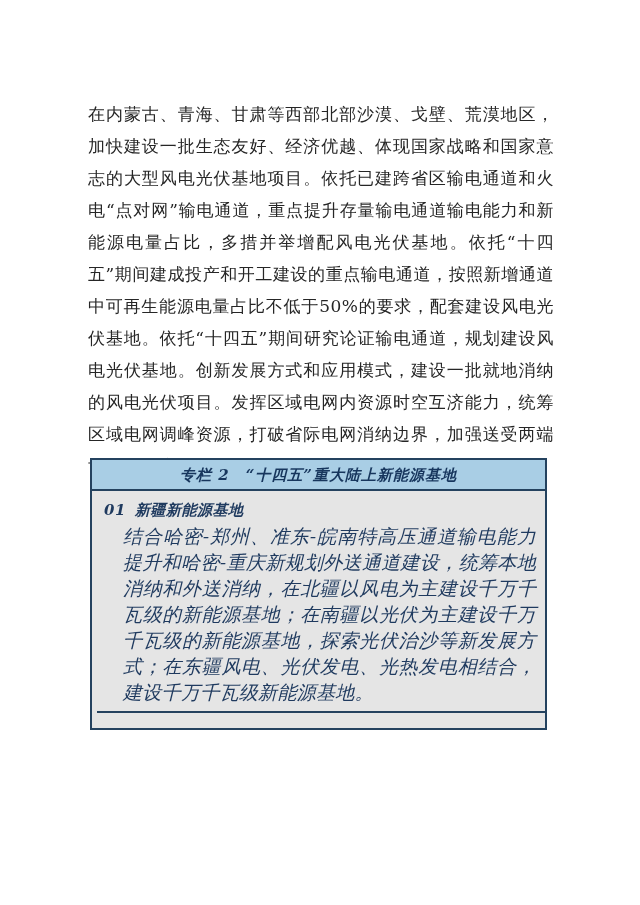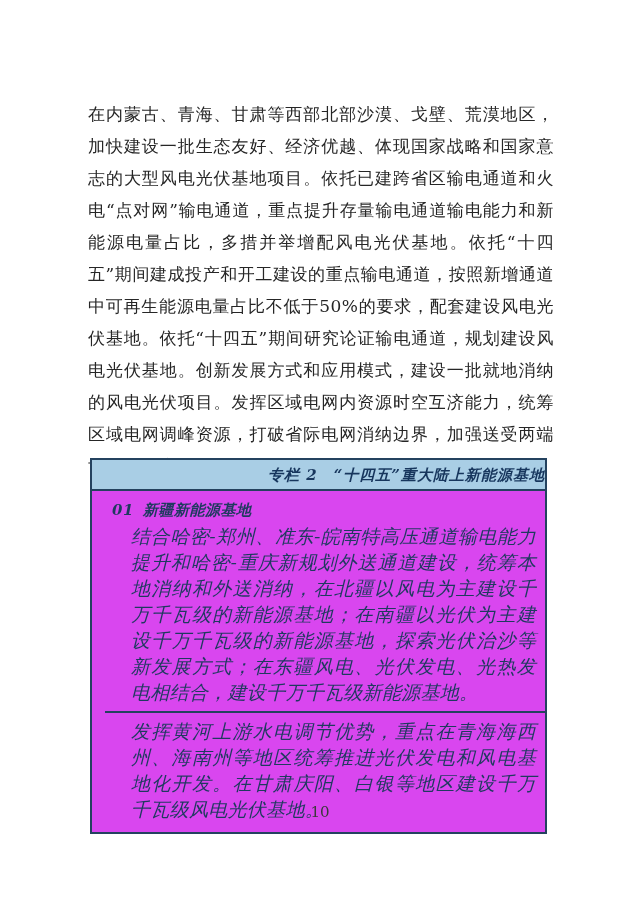--- a/index.html
+++ b/index.html
@@ -43,28 +43,28 @@
     border: 2px solid #24425f;
     font-style: italic;
   }
   .panel-header {
     background: #a9cee5;
     border-bottom: 2px solid #24425f;
     color: #17365d;
     font-weight: bold;
     font-size: 15px;
     line-height: 26px;
-    text-align: right;
+    text-align: center;
     padding: 2px 0 1px 0;
     letter-spacing: 1px;
   }
   .panel-body {
-    background: #d946ef;
+    background: #e5e5e5;
     color: #1f3a5f;
-    padding: 6px 9px 10px 20px;
+    padding: 6px 9px 10px 12px;
   }
   .panel-item .item-heading {
     font-size: 15px;
     line-height: 26px;
     font-weight: bold;
     letter-spacing: 0.5px;
   }
   .panel-item .item-no {
     display: inline-block;
     margin-right: 9px;
@@ -108,21 +108,19 @@
       <div class="panel-item">
         <div class="item-heading">
           <span class="item-no">01</span><span class="item-title">新疆新能源基地</span>
         </div>
         <p class="item-body">结合哈密-郑州、准东-皖南特高压通道输电能力提升和哈密-重庆新规划外送通道建设，统筹本地消纳和外送消纳，在北疆以风电为主建设千万千瓦级的新能源基地；在南疆以光伏为主建设千万千瓦级的新能源基地，探索光伏治沙等新发展方式；在东疆风电、光伏发电、光热发电相结合，建设千万千瓦级新能源基地。</p>
       </div>
 
       <hr class="panel-divider">
 
       <div class="panel-item">
-        <p class="item-body">发挥黄河上游水电调节优势，重点在青海海西州、海南州等地区统筹推进光伏发电和风电基地化开发。在甘肃庆阳、白银等地区建设千万千瓦级风电光伏基地。</p>
       </div>
 
     </div>
   </section>
 
-  <div class="page-number">10</div>
 
 </div>
 
 </body></html>

